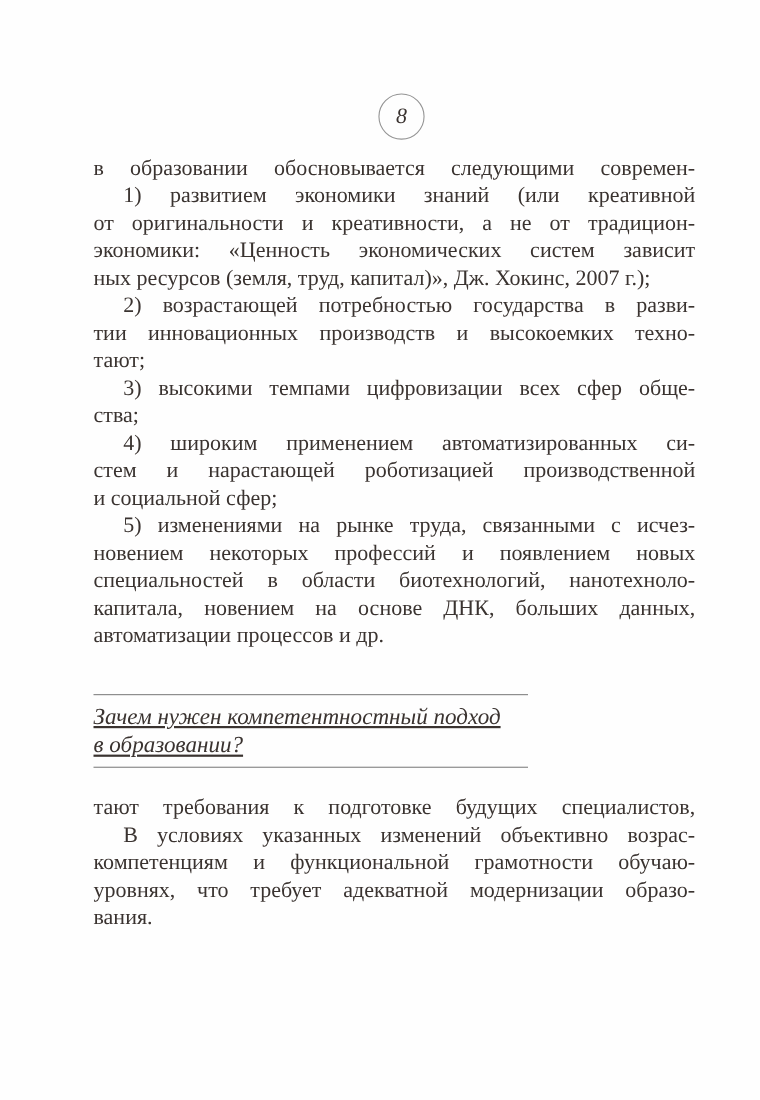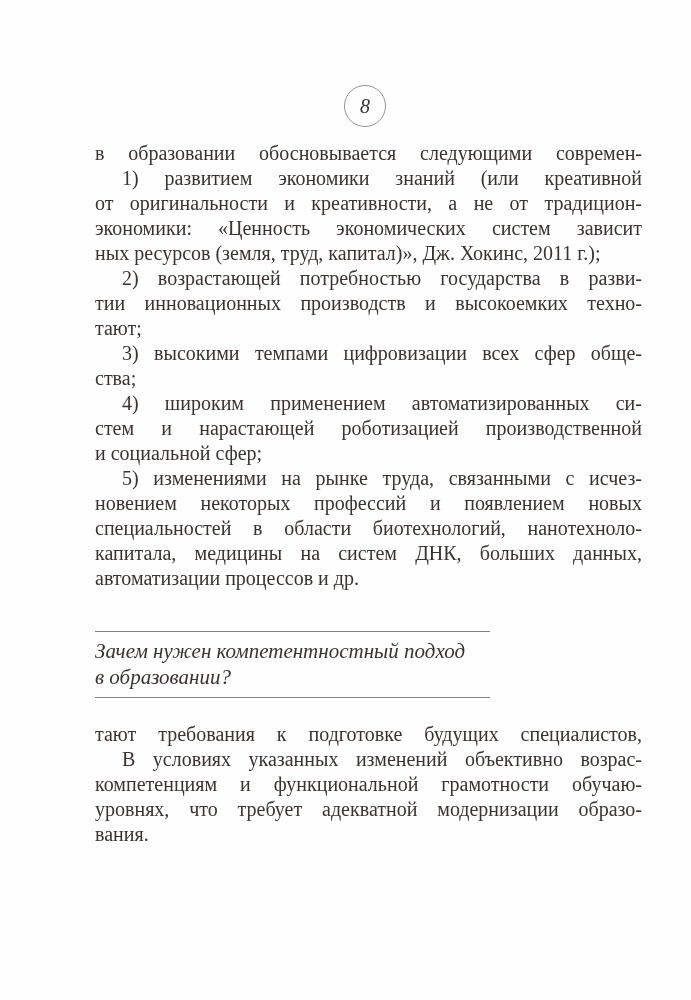--- a/index.html
+++ b/index.html
@@ -26,21 +26,21 @@
     align-items: center;
     justify-content: center;
   }
   .page-number {
     font-style: italic;
     font-size: 20px;
     color: #3a3330;
   }
   .text-block {
     position: absolute;
-    left: 95px;
+    left: 85px;
     top: 141px;
     width: 547px;
     font-size: 20px;
     line-height: 25px;
   }
   .ln {
     text-align: justify;
     text-align-last: justify;
     white-space: nowrap;
     height: 25px;
@@ -50,20 +50,21 @@
   }
   .ind {
     text-indent: 27px;
   }
   .section-heading {
     margin-top: 40px;
     width: 395px;
     border-top: 1px solid #828282;
     border-bottom: 1px solid #828282;
     padding: 6px 0 7px 0;
+    text-decoration: underline;
   }
   .heading-line {
     font-style: italic;
     font-size: 21px;
     line-height: 26px;
     white-space: nowrap;
   }
   .outro {
     margin-top: 24px;
   }
@@ -80,21 +81,21 @@
   <div class="text-block">
 
     <div>
       <div class="ln">в образовании обосновывается следующими современ-</div>
     </div>
 
     <div>
       <div class="ln ind">1) развитием экономики знаний (или креативной</div>
       <div class="ln">от оригинальности и креативности, а не от традицион-</div>
       <div class="ln">экономики: «Ценность экономических систем зависит</div>
-      <div class="ln ln-end">ных ресурсов (земля, труд, капитал)», Дж. Хокинс, 2011 г.);</div>
+      <div class="ln ln-end">ных ресурсов (земля, труд, капитал)», Дж. Хокинс, 2007 г.);</div>
     </div>
 
     <div>
       <div class="ln ind">2) возрастающей потребностью государства в разви-</div>
       <div class="ln">тии инновационных производств и высокоемких техно-</div>
       <div class="ln ln-end">тают;</div>
     </div>
 
     <div>
       <div class="ln ind">3) высокими темпами цифровизации всех сфер обще-</div>
@@ -104,21 +105,21 @@
     <div>
       <div class="ln ind">4) широким применением автоматизированных си-</div>
       <div class="ln">стем и нарастающей роботизацией производственной</div>
       <div class="ln ln-end">и социальной сфер;</div>
     </div>
 
     <div>
       <div class="ln ind">5) изменениями на рынке труда, связанными с исчез-</div>
       <div class="ln">новением некоторых профессий и появлением новых</div>
       <div class="ln">специальностей в области биотехнологий, нанотехноло-</div>
-      <div class="ln">капитала, медицины на систем ДНК, больших данных,</div>
+      <div class="ln">капитала, новением на основе ДНК, больших данных,</div>
       <div class="ln ln-end">автоматизации процессов и др.</div>
     </div>
 
     <div class="section-heading">
       <div class="heading-line">Зачем нужен компетентностный подход</div>
       <div class="heading-line">в образовании?</div>
     </div>
 
     <div class="outro">
       <div class="ln">тают требования к подготовке будущих специалистов,</div>

